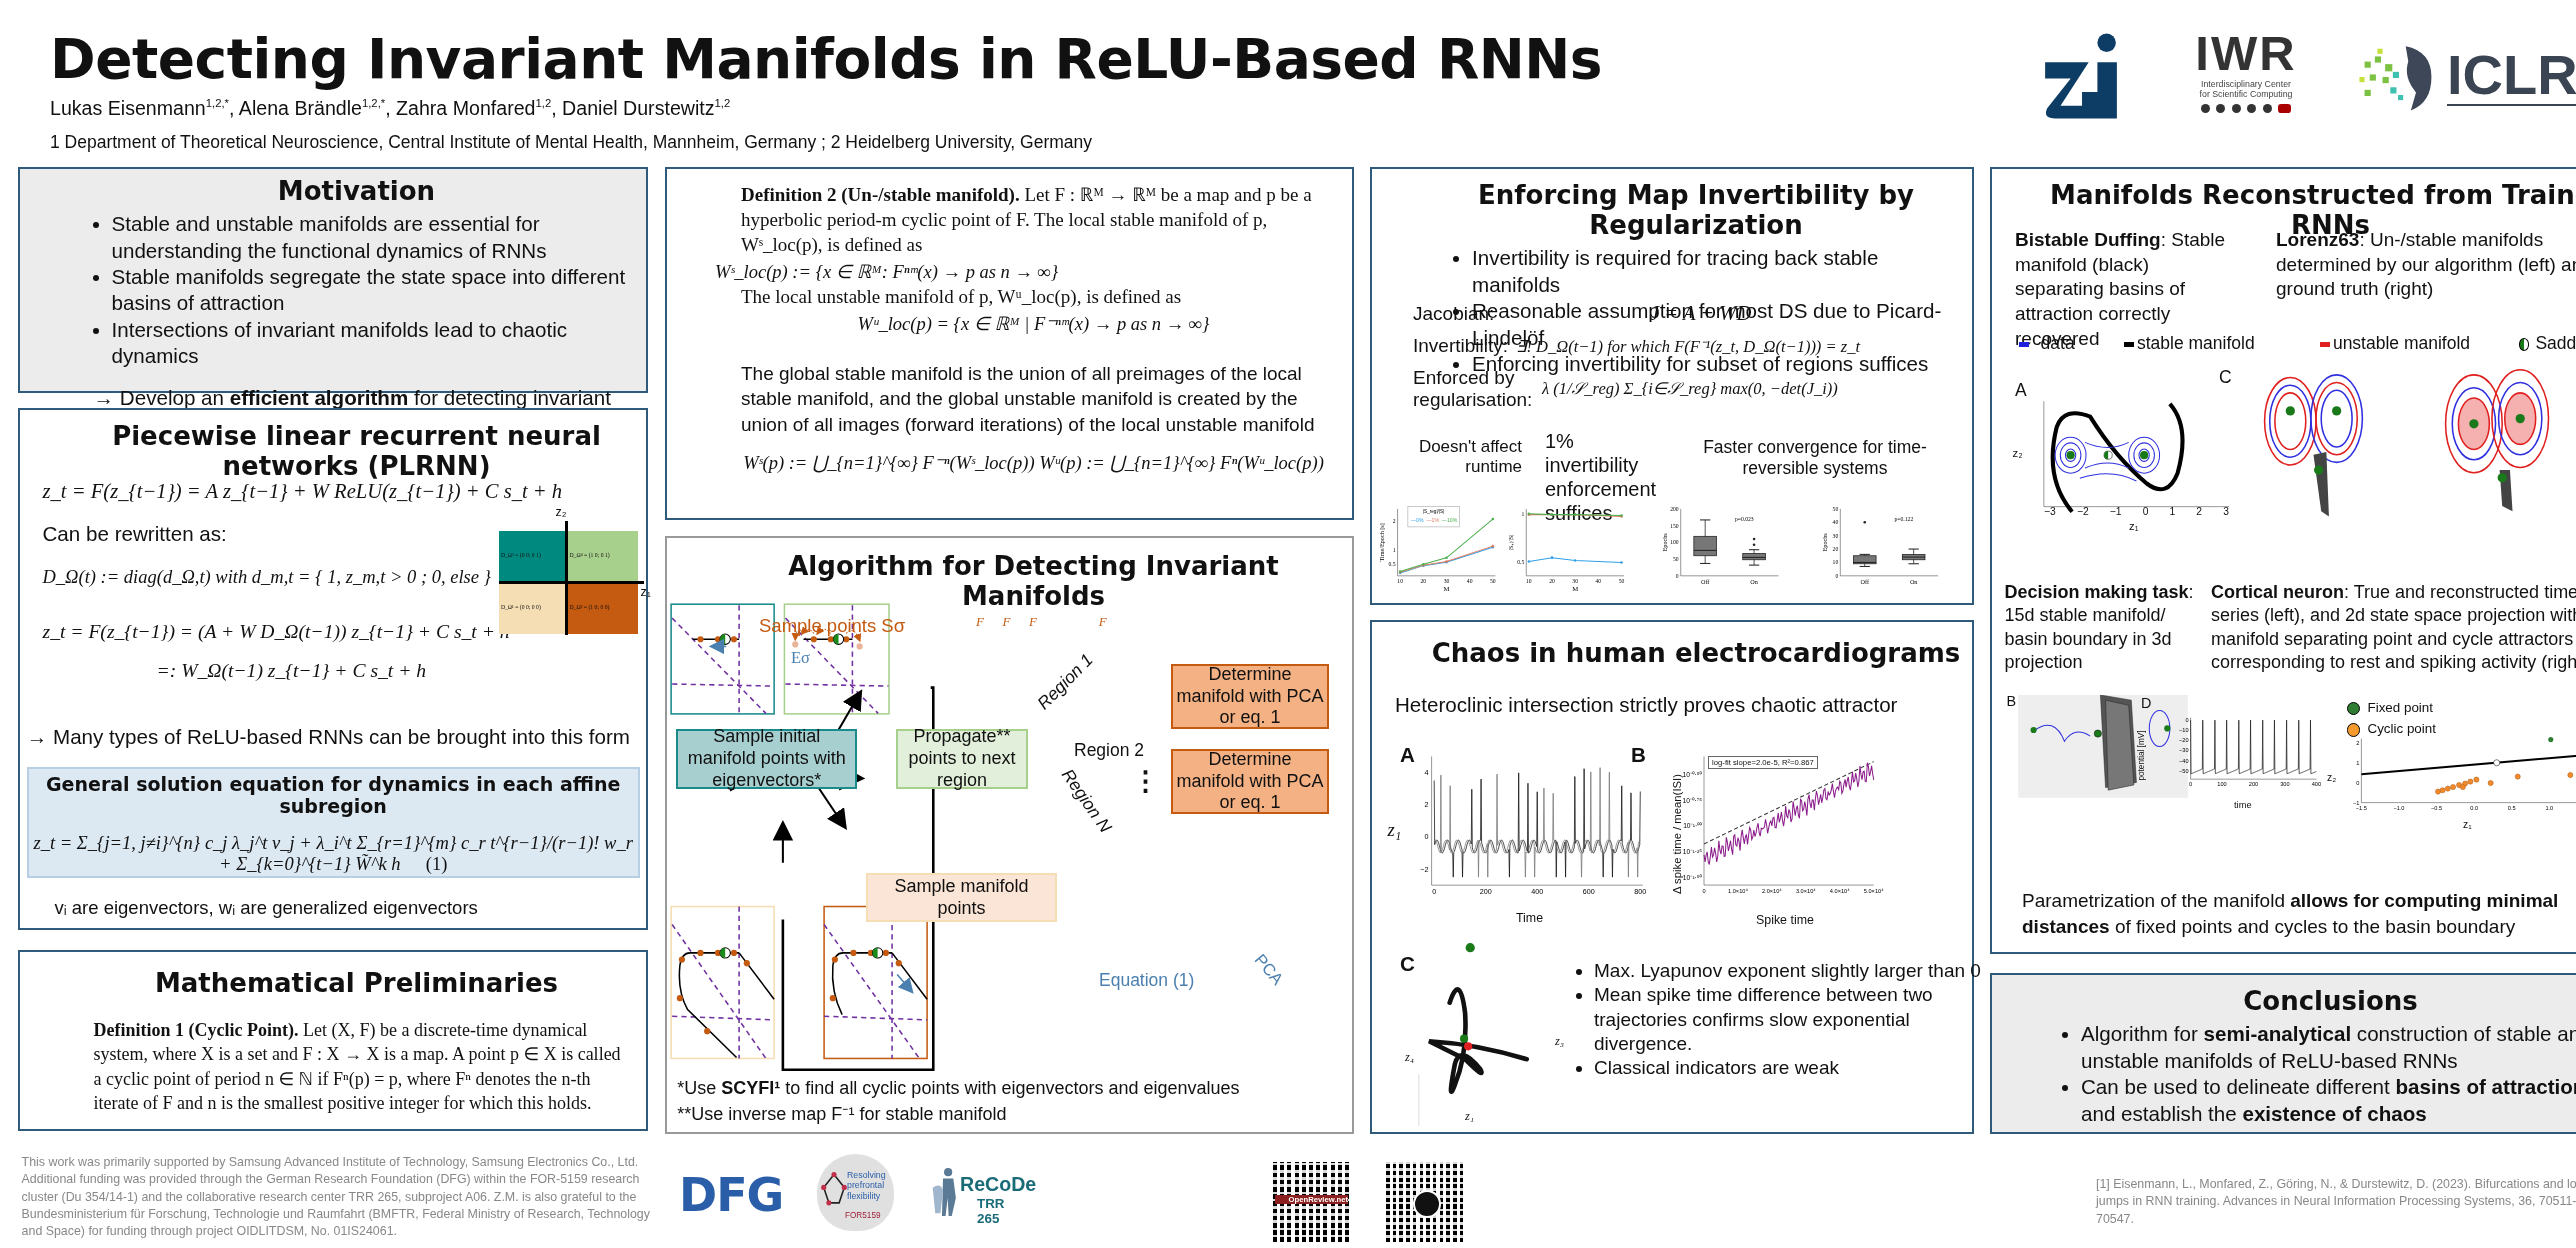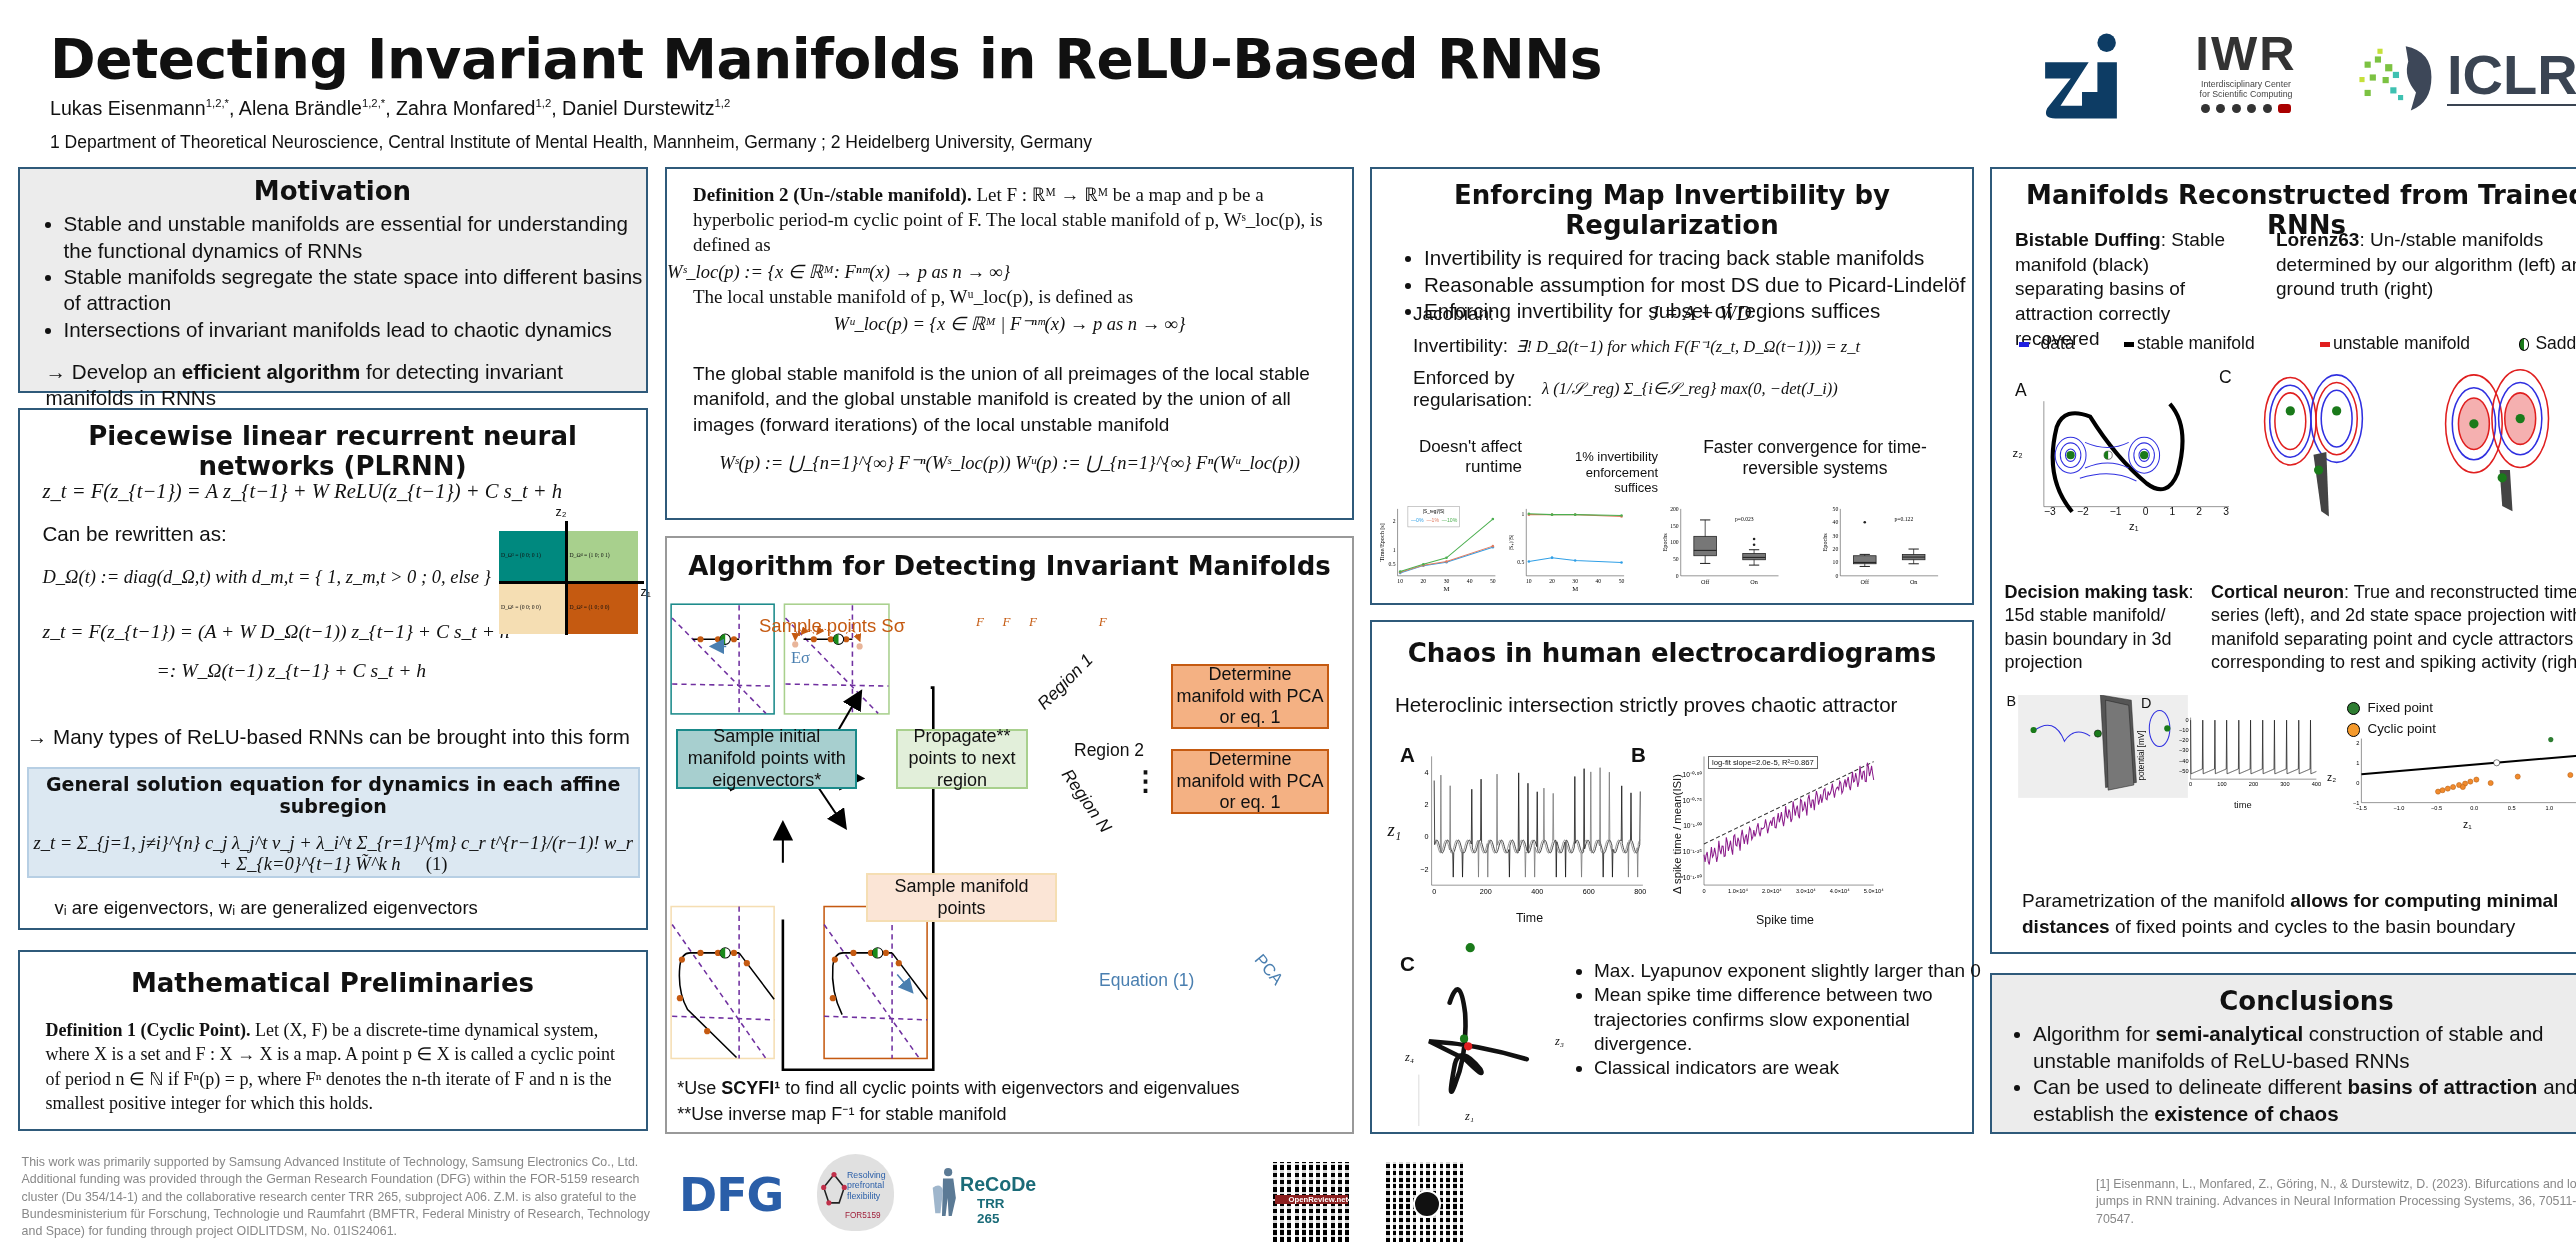--- a/index.html
+++ b/index.html
@@ -2,21 +2,21 @@
 <html style="font-size:8.2px"><head>
 <meta charset="utf-8">
 <style>
   html,body{margin:0;padding:0;background:#fff;}
   body{width:2638px;height:1248px;position:relative;overflow:hidden;font-family:"Liberation Sans",sans-serif;color:#111;}
   .abs{position:absolute;}
   .title{left:50px;top:27px;font-size:55px;font-weight:bold;letter-spacing:-0.5px;font-family:"DejaVu Sans",sans-serif;}
   .authors{left:50px;top:97px;font-size:19.6px;}
   .authors sup{font-size:11.3px;}
   .affil{left:50px;top:132px;font-size:17.5px;}
-  .panel{position:absolute;border:2.1px solid #2f5a7a;box-sizing:border-box;background:#fff;}
+  .panel{position:absolute;border:2.1px solid #2f5a7a;box-sizing:border-box;background:#fff;padding-left:48px;}
   .panel.gray{background:#ececec;}
   .ph{font-family:"DejaVu Sans",sans-serif;font-weight:bold;font-size:26px;text-align:center;margin:7.2px 0 5.2px;}
   .txt{font-size:20.6px;line-height:1.3;}
   ul.b{margin:0;padding-left:36px;}
   ul.b li{font-size:20.6px;line-height:1.28;}
   .serif{font-family:"Liberation Serif",serif;}
   .eq{font-family:"Liberation Serif",serif;font-style:italic;font-size:20.6px;}
   .box{position:absolute;box-sizing:border-box;display:flex;align-items:center;justify-content:center;text-align:center;font-size:19.6px;line-height:1.22;}
   .small-gray{color:#888;font-size:12.4px;line-height:1.4;}
   .legend-dot{display:inline-block;width:11.3px;height:11.3px;border-radius:50%;vertical-align:middle;margin-right:7.2px;}
@@ -259,21 +259,21 @@
   <div class="abs" style="left:41px;top:133px;width:556px;font-size:19px;">
     <span style="display:inline-block;width:175px;">Jacobian:</span><span class="eq" style="margin-left:62px;">J = A + WD</span>
   </div>
   <div class="abs" style="left:41px;top:165px;width:556px;font-size:19px;">
     <span style="display:inline-block;width:103px;">Invertibility:</span><span class="eq" style="font-size:16.5px;">∃! D_Ω(t−1) for which F(F⁻¹(z_t, D_Ω(t−1))) = z_t</span>
   </div>
   <div class="abs" style="left:41px;top:198px;width:556px;font-size:19px;">
     <span style="display:inline-block;width:129px;vertical-align:middle;">Enforced by regularisation:</span><span class="eq" style="font-size:16.5px;vertical-align:middle;">λ (1/𝒮_reg) Σ_{i∈𝒮_reg} max(0, −det(J_i))</span>
   </div>
   <div class="abs" style="left:26px;top:268px;width:124px;text-align:right;font-size:17px;line-height:1.2;">Doesn't affect runtime</div>
-  <div class="abs" style="left:173px;top:280px;width:113px;text-align:right;font-size:13px;line-height:1.2;">1% invertibility enforcement suffices</div>
+  <div class="abs" style="left:173px;top:260px;width:113px;text-align:left;font-size:20px;line-height:1.2;">1% invertibility enforcement suffices</div>
   <div class="abs" style="left:314px;top:268px;width:258px;text-align:center;font-size:17.5px;line-height:1.2;">Faster convergence for time-reversible systems</div>
   <svg class="abs" id="enf-charts" style="left:5.2px;top:327px;" width="592" height="103" viewBox="0 0 1150 200">
       <line x1="40" y1="25" x2="40" y2="155" stroke="#333"></line>
       <line x1="40" y1="155" x2="230" y2="155" stroke="#333"></line>
       <text x="36" y="136.3913043478261" font-size="11" text-anchor="end" font-family="Liberation Serif, serif">0.5</text>
       <text x="36" y="108.13043478260869" font-size="11" text-anchor="end" font-family="Liberation Serif, serif">1</text>
       <text x="36" y="51.60869565217391" font-size="11" text-anchor="end" font-family="Liberation Serif, serif">2</text>
       <text x="14" y="90" font-size="12" text-anchor="middle" transform="rotate(-90 14 90)" font-family="Liberation Serif, serif">Time/Epoch [s]</text>
       <text x="45" y="169" font-size="11" text-anchor="middle" font-family="Liberation Serif, serif">10</text>
       <text x="90" y="169" font-size="11" text-anchor="middle" font-family="Liberation Serif, serif">20</text>

